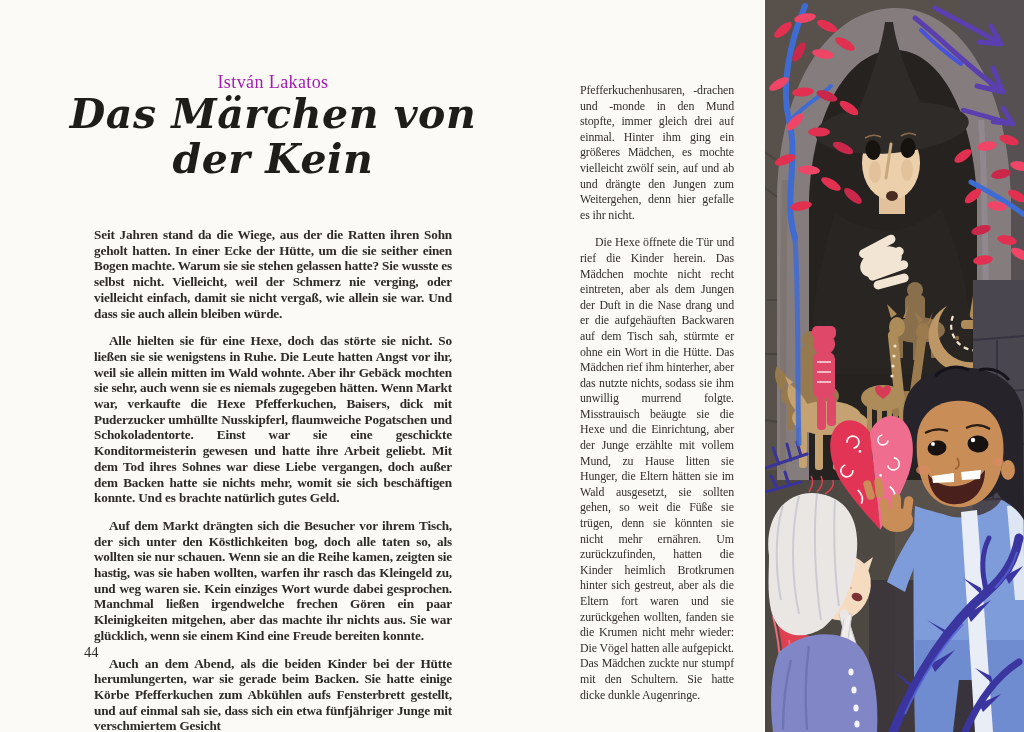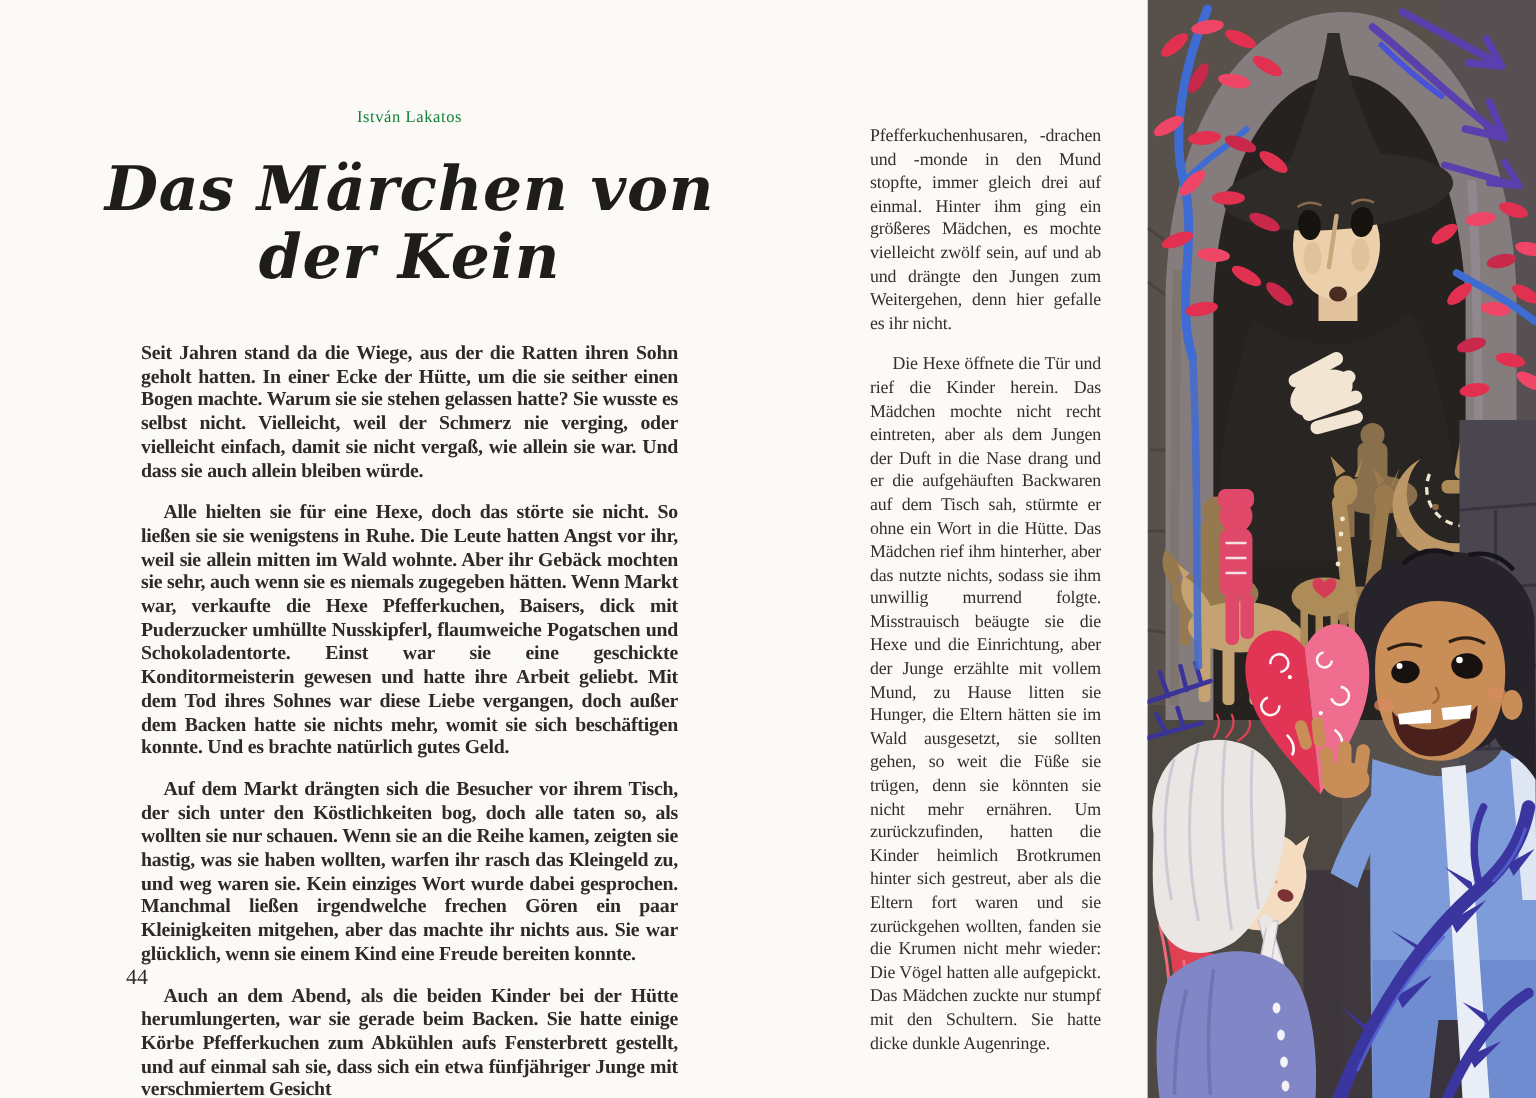--- a/index.html
+++ b/index.html
@@ -5,24 +5,24 @@
   html,body{margin:0;padding:0;}
   body{
     width:1024px;height:732px;position:relative;overflow:hidden;
     background:#fbfaf7;
     font-family:"Liberation Serif", serif;
     color:#2d2a27;
   }
   .page{position:absolute;top:0;left:0;width:1024px;height:732px;}
   .author{
     position:absolute;top:72px;left:82px;width:382px;
-    text-align:center;font-size:11px;letter-spacing:.4px;color:#15803d;
+    text-align:center;font-size:18px;letter-spacing:.4px;color:#a21caf;
   }
   .title{
-    position:absolute;top:104px;left:62px;width:422px;
+    position:absolute;top:92px;left:62px;width:422px;
     text-align:center;
     font-family:"DejaVu Serif", serif;
     font-style:italic;font-weight:bold;
     font-size:41px;line-height:45px;color:#1f1d1a;
     letter-spacing:.5px;
   }
   .left-body{
     position:absolute;top:215px;left:82px;width:382px;
     font-size:13.2px;line-height:15.7px;text-align:justify;
     letter-spacing:-.15px;

